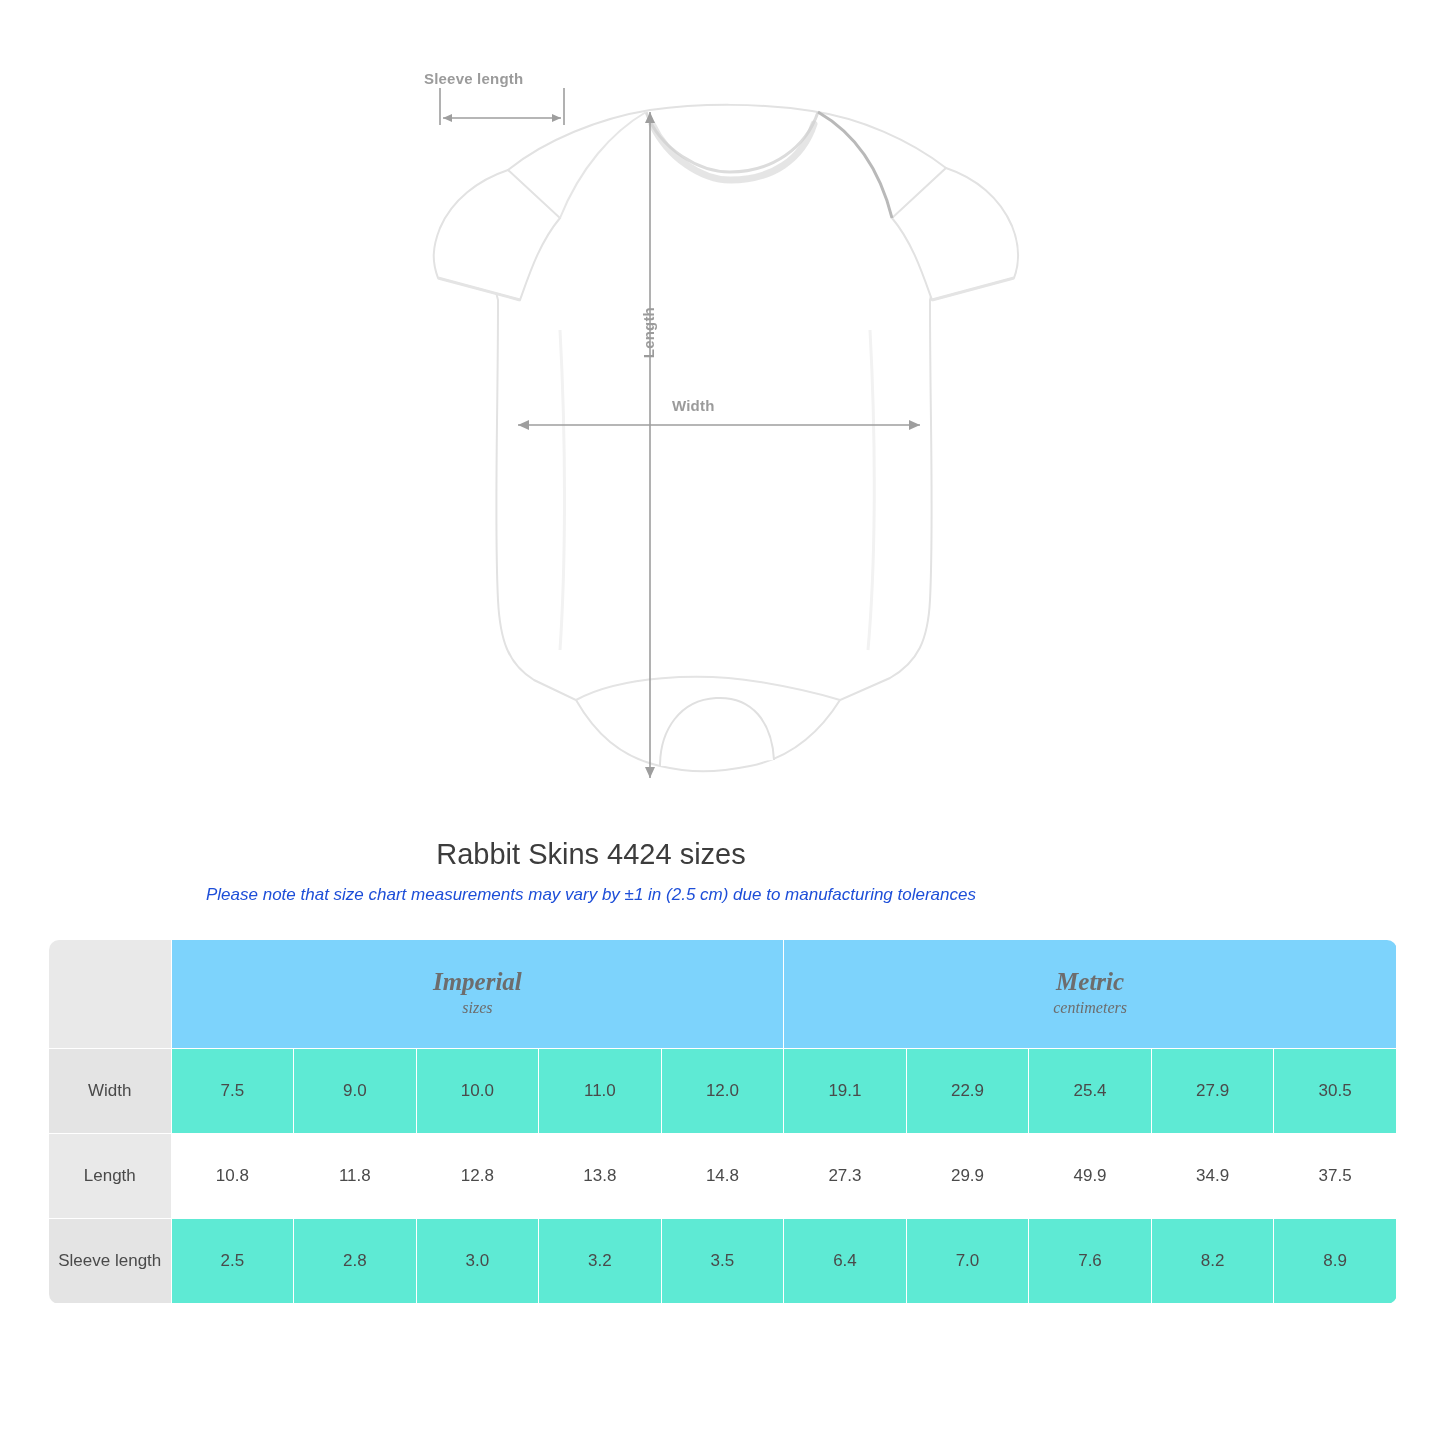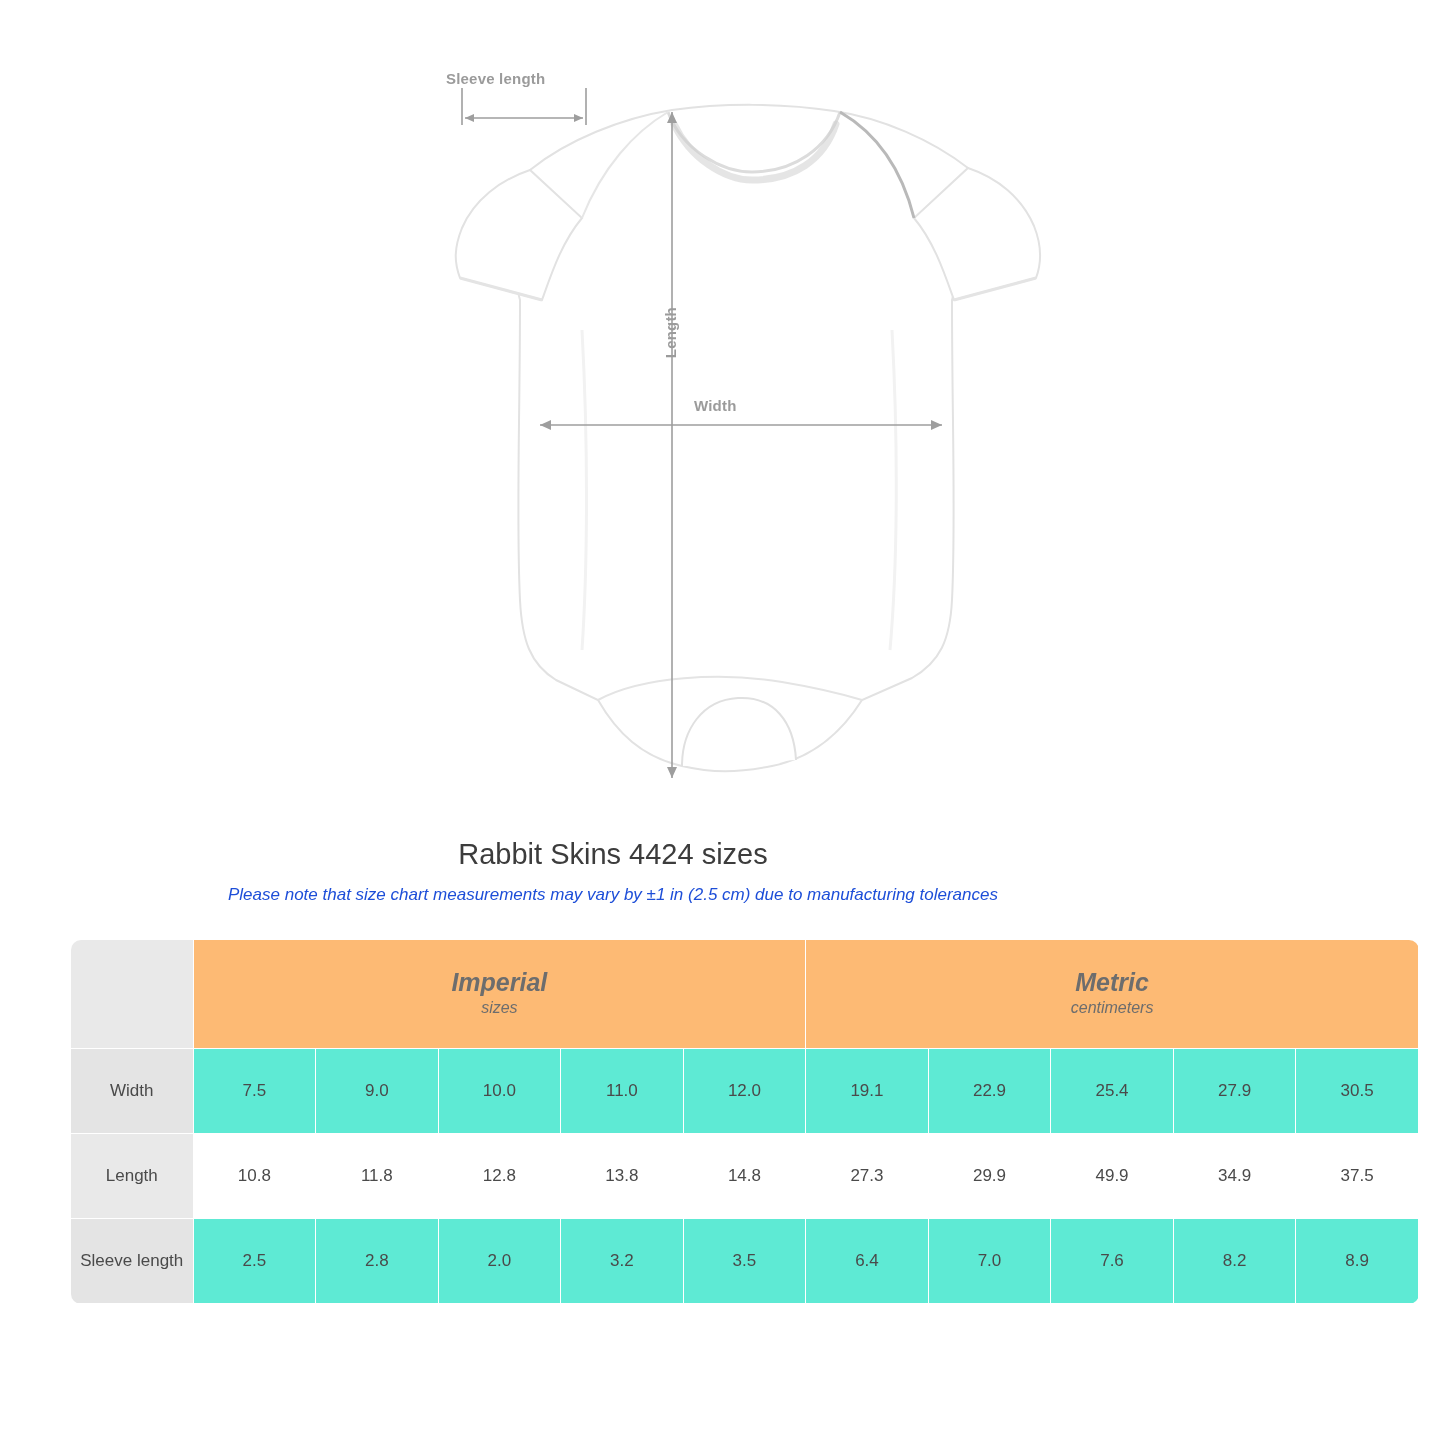--- a/index.html
+++ b/index.html
@@ -11,21 +11,20 @@
     height: 1445px;
     background: #ffffff;
     font-family: "Liberation Sans", sans-serif;
     color: #4a4a4a;
     overflow: hidden;
   }
   .page {
     position: relative;
     width: 1182px;
     height: 1445px;
-    padding-left: 22px;
   }
 
   
   .illustration {
     position: relative;
     width: 1445px;
     height: 820px;
   }
   .garment-svg {
     position: absolute;
@@ -87,22 +86,23 @@
     border: 1px solid #ffffff;
     text-align: center;
     vertical-align: middle;
     font-size: 17px;
     color: #4a4a4a;
     font-weight: normal;
     padding: 0;
     height: 84px;
   }
   .unit-cell {
-    background: #fdba74;
+    background: #7dd3fc;
     height: 108px !important;
+    font-family: Liberation Serif, serif;
   }
   .unit-name {
     font-size: 25px;
     font-style: italic;
     font-weight: bold;
     color: #6d6d6d;
     line-height: 1.15;
   }
   .unit-sub {
     font-size: 16px;
@@ -257,21 +257,21 @@
           <td>29.9</td>
           <td>49.9</td>
           <td>34.9</td>
           <td>37.5</td>
         </tr>
 
         <tr class="alt">
           <td class="rowlabel">Sleeve length</td>
           <td>2.5</td>
           <td>2.8</td>
-          <td>2.0</td>
+          <td>3.0</td>
           <td>3.2</td>
           <td>3.5</td>
           <td>6.4</td>
           <td>7.0</td>
           <td>7.6</td>
           <td>8.2</td>
           <td>8.9</td>
         </tr>
       </tbody>
     </table>

